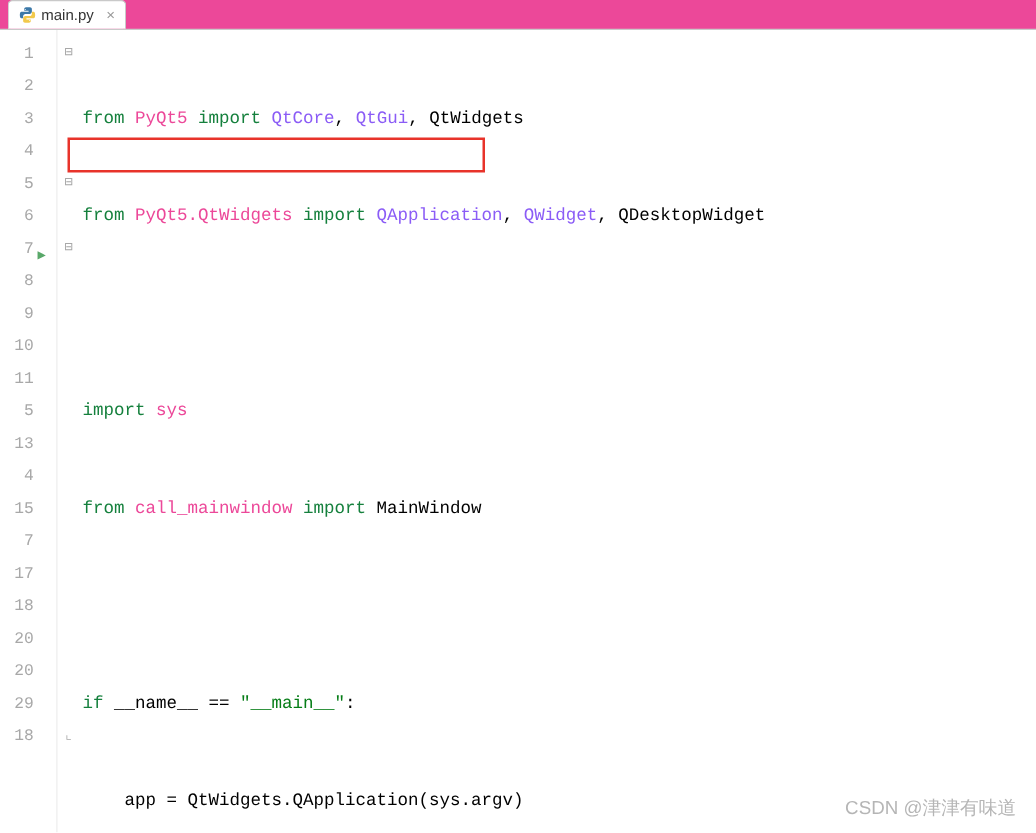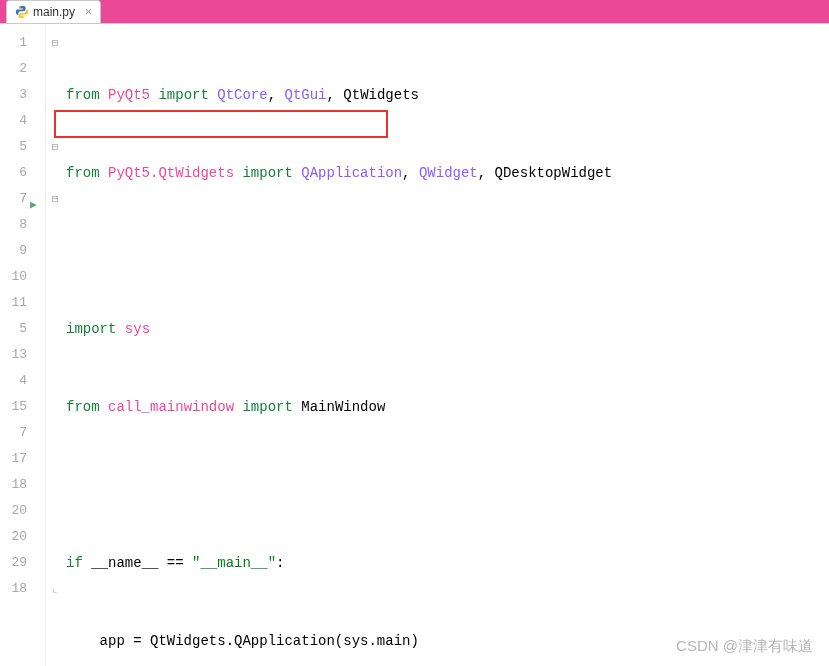--- a/index.html
+++ b/index.html
@@ -175,21 +175,21 @@
   </div>
 
   <div class="code">
     <div class="line"><span class="kw">from</span> <span class="module">PyQt5</span> <span class="kw">import</span> <span class="faded">QtCore</span><span>, </span><span class="faded">QtGui</span><span>, </span><span>QtWidgets</span></div>
     <div class="line"><span class="kw">from</span> <span class="module">PyQt5.QtWidgets</span> <span class="kw">import</span> <span class="faded">QApplication</span><span>, </span><span class="faded">QWidget</span><span>, </span><span>QDesktopWidget</span></div>
     <div class="line"></div>
     <div class="line"><span class="kw">import</span> <span class="module">sys</span></div>
     <div class="line"><span class="kw">from</span> <span class="module">call_mainwindow</span> <span class="kw">import</span> <span>MainWindow</span></div>
     <div class="line"></div>
     <div class="line"><span class="kw">if</span> <span>__name__</span><span> == </span><span class="str">"__main__"</span><span>:</span></div>
-    <div class="line">    <span>app = QtWidgets.QApplication(sys.main)</span></div>
+    <div class="line">    <span>app = QtWidgets.QApplication(sys.argv)</span></div>
     
     
     
     
     
     
     
     
     
     

